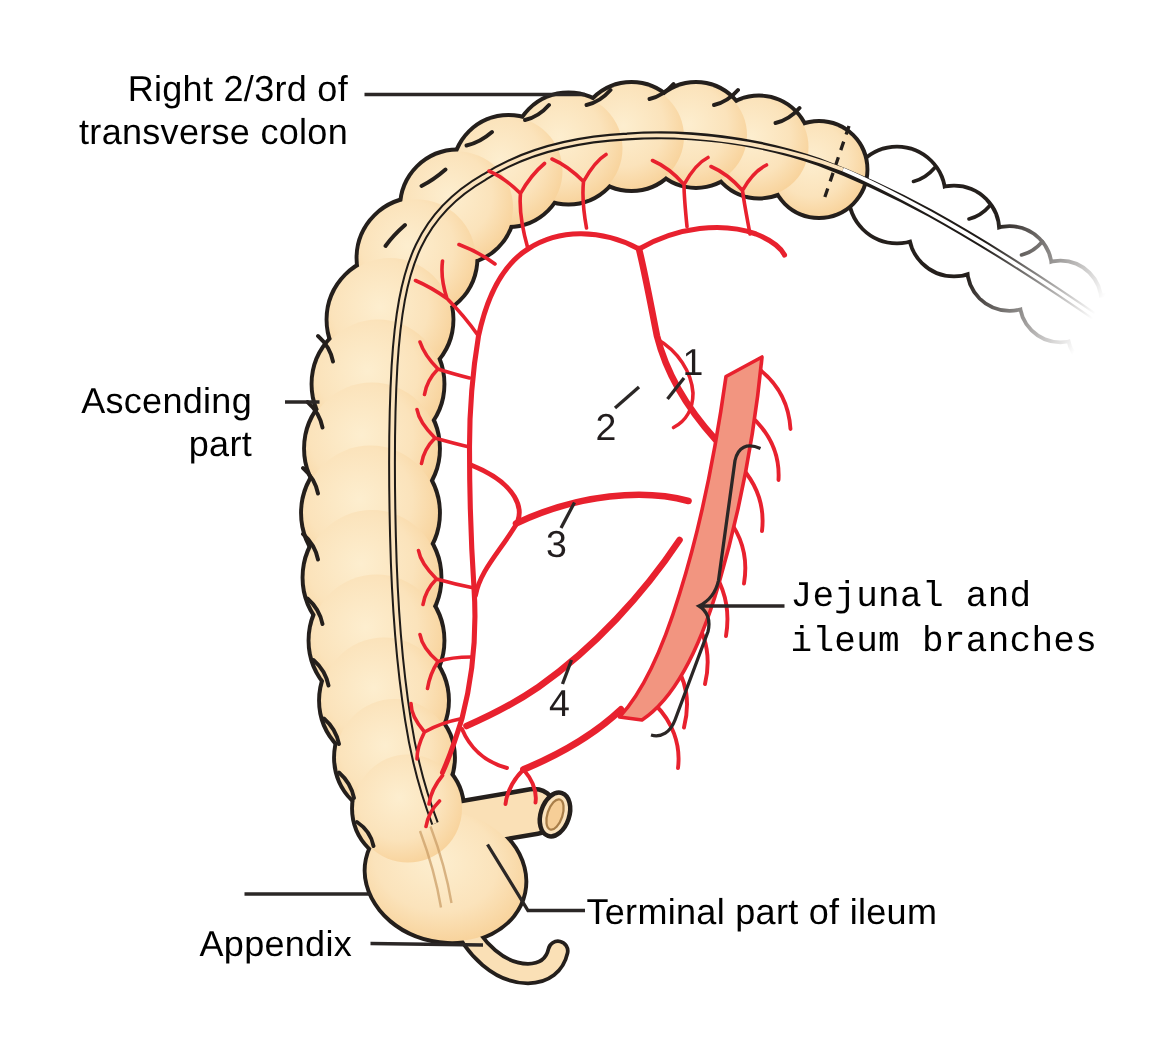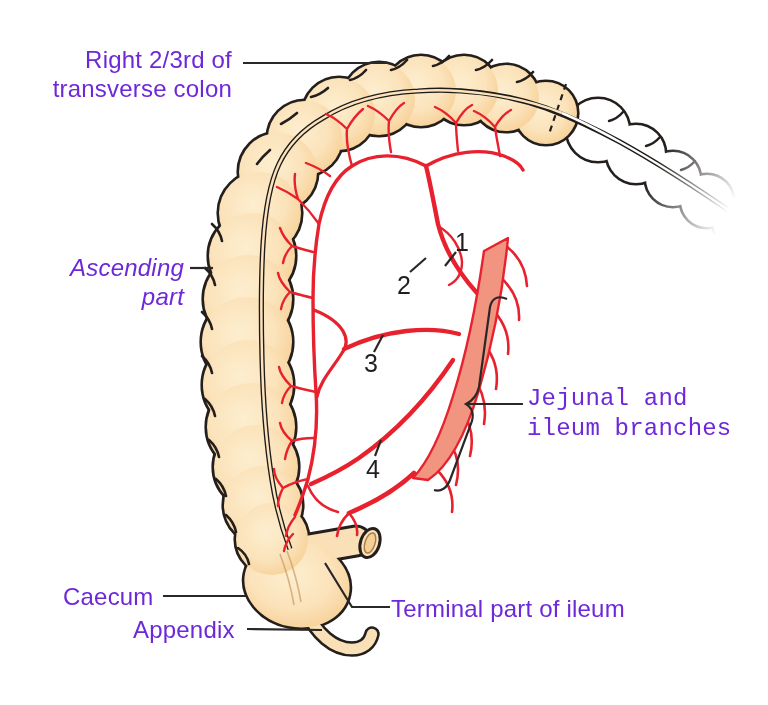--- a/index.html
+++ b/index.html
@@ -1,19 +1,19 @@
 <!DOCTYPE html>
 <html><head>
 <meta charset="utf-8">
 <style>
   html,body{margin:0;padding:0;background:#ffffff;}
   .stage{position:relative;width:768px;height:705px;background:#ffffff;overflow:hidden;
          font-family:"Liberation Sans", sans-serif;}
   .stage svg{position:absolute;left:0;top:0;}
-  .lbl{position:absolute;color:#6d28d9;font-size:24px;line-height:29px;letter-spacing:.2px;}
+  .lbl{position:absolute;color:#000000;font-size:24px;line-height:29px;letter-spacing:.2px;}
   .lbl.right{text-align:right;}
   .marker{position:absolute;width:22px;text-align:center;color:#221D1E;font-size:25px;line-height:25px;}
 </style>
 </head>
 <body>
 
 <div class="stage">
 
 <svg width="768" height="705" viewBox="0 0 768 705">
   <defs>
@@ -169,26 +169,25 @@
     <path d="M507,299 C498,295 492,298 490,307 L479,387 C477,396 472,401 466,404
              C471,407 474,413 472,421 L450,480 C447,488 441,492 434,490 M467,404 L523,404"></path>
   </g>
 </svg>
 
 <div class="lbl right" style="left:30px;top:45px;width:202px;">
   <div>Right 2/3rd of</div>
   <div>transverse colon</div>
 </div>
 
-<div class="lbl right" style="left:24px;top:253px;width:160px;font-style:italic;">
+<div class="lbl right" style="left:8px;top:253px;width:160px;">
   <div>Ascending</div>
   <div>part</div>
 </div>
 
-<div class="lbl" style="left:63px;top:582px;">Caecum</div>
 
 <div class="lbl" style="left:133px;top:615px;">Appendix</div>
 
 <div class="lbl" style="left:391px;top:594px;">Terminal part of ileum</div>
 
 <div class="lbl" style="left:527px;top:384px;line-height:30px;font-family:Liberation Mono, monospace;">
   <div>Jejunal and</div>
   <div>ileum branches</div>
 </div>
 

